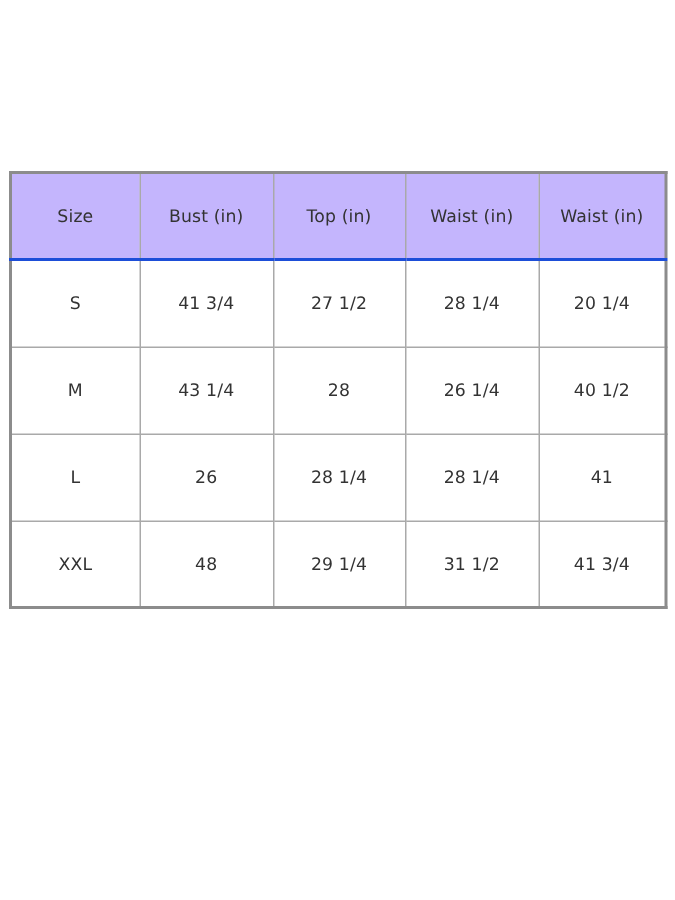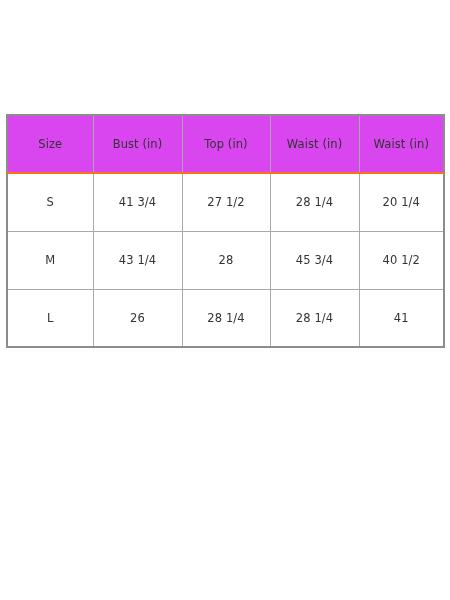--- a/index.html
+++ b/index.html
@@ -50,22 +50,22 @@
     text-align: center;
     vertical-align: middle;
     color: #333333;
     font-size: 11.5px;
     font-weight: normal;
     letter-spacing: 0.1px;
     padding: 0 2px;
   }
 
   table.size-table thead th {
-    background: #d946ef;
-    border-bottom: 2px solid #f97316;
+    background: #c4b5fd;
+    border-bottom: 2px solid #1d4ed8;
   }
 
   table.size-table tbody td {
     background: #ffffff;
   }
 </style>
 </head>
 <body>
 
 <div id="page-root">
@@ -93,27 +93,34 @@
           <td>S</td>
           <td>41 3/4</td>
           <td>27 1/2</td>
           <td>28 1/4</td>
           <td>20 1/4</td>
         </tr>
         <tr>
           <td>M</td>
           <td>43 1/4</td>
           <td>28</td>
-          <td>45 3/4</td>
+          <td>26 1/4</td>
           <td>40 1/2</td>
         </tr>
         <tr>
           <td>L</td>
           <td>26</td>
           <td>28 1/4</td>
           <td>28 1/4</td>
           <td>41</td>
         </tr>
+        <tr>
+          <td>XXL</td>
+          <td>48</td>
+          <td>29 1/4</td>
+          <td>31 1/2</td>
+          <td>41 3/4</td>
+        </tr>
       </tbody>
     </table>
   </div>
 
 </div>
 
 </body></html>

